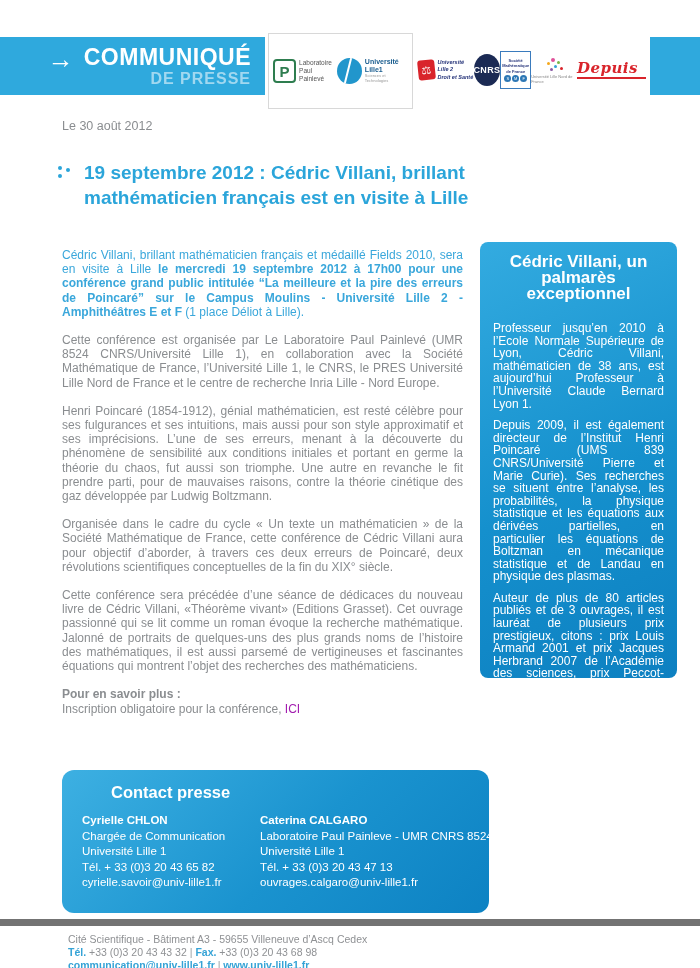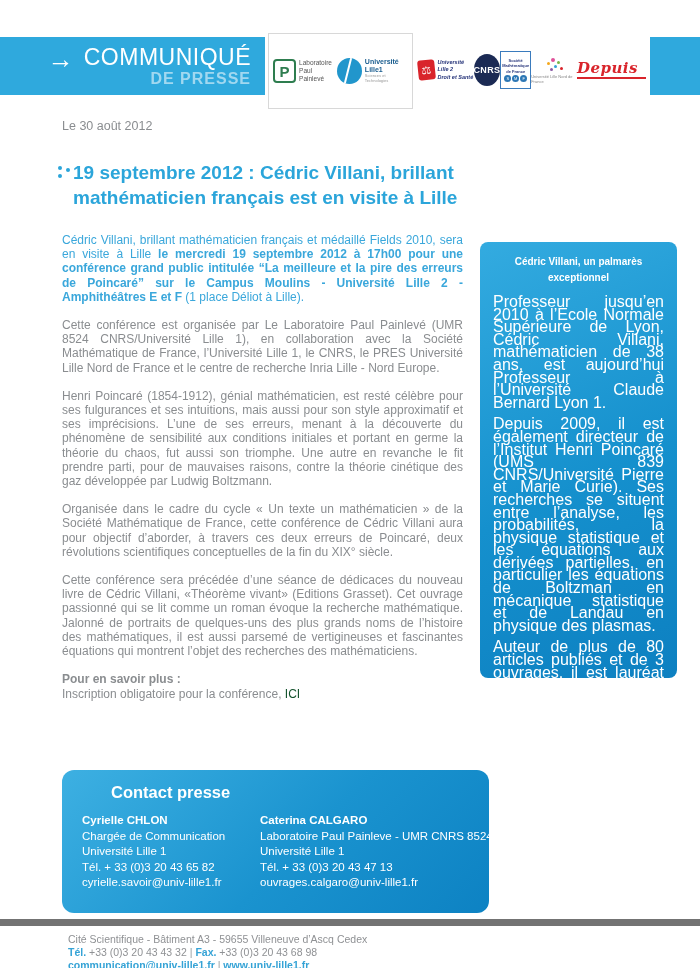--- a/index.html
+++ b/index.html
@@ -5,21 +5,21 @@
   * { margin:0; padding:0; box-sizing:border-box; }
   html,body { width:700px; height:968px; background:#ffffff; font-family:"Liberation Sans", sans-serif; }
   .page { position:relative; width:700px; height:968px; background:#fff; overflow:hidden; }
 
   
   .banner-left { position:absolute; left:0; top:37px; width:265px; height:58px; background:#2fa9dd;
                  display:flex; align-items:center; justify-content:flex-end; padding-right:14px; }
   .banner-right { position:absolute; left:650px; top:37px; width:50px; height:58px; background:#2fa9dd; }
   .banner-text { text-align:right; line-height:1; }
   .banner-arrow { color:#fff; font-size:26px; font-weight:bold; margin-right:10px; position:relative; top:-7px; }
-  .banner-title { color:#ffffff; font-size:23px; font-weight:normal; letter-spacing:0.5px; }
+  .banner-title { color:#ffffff; font-size:23px; font-weight:bold; letter-spacing:0.5px; }
   .banner-sub { color:rgba(255,255,255,0.55); font-size:16px; font-weight:bold; letter-spacing:1px; margin-top:2px; }
 
   
   .logo-box { position:absolute; left:268px; top:33px; width:145px; height:76px; background:#fff;
               border:1px solid #d8d8d8; display:flex; align-items:center; justify-content:space-around; padding:4px; }
   .logo-strip { position:absolute; left:418px; top:45px; width:228px; height:50px;
                 display:flex; align-items:center; justify-content:space-between; }
 
   .lg { display:flex; align-items:center; gap:3px; }
   .lg-painleve-mark { width:24px; height:24px; background:#fff; border:2px solid #2e7d4f; border-radius:4px;
@@ -49,39 +49,39 @@
         font-size:15px; letter-spacing:0.5px; border-bottom:2px solid #d9242b; padding-right:8px; line-height:1.05; }
 
   
   .date { position:absolute; left:62px; top:119px; font-size:12.5px; color:#8a8d90; }
   .title-row { position:absolute; left:57px; top:160px; width:430px; display:flex; }
   .title-bullet { position:relative; width:16px; height:16px; margin-top:5px; flex:0 0 16px; }
   .title-bullet i { position:absolute; width:4px; height:4px; border-radius:50%; background:#2ba5da; }
   .title-bullet i:nth-child(1){ left:1px; top:1px; }
   .title-bullet i:nth-child(2){ left:1px; top:9px; }
   .title-bullet i:nth-child(3){ left:9px; top:3px; }
-  h1.doc-title { color:#2ba5da; font-size:19px; line-height:25px; font-weight:bold; }
-
-  
-  .article { position:absolute; left:62px; top:233px; width:401px; font-size:12px; line-height:14.2px;
+  h1.doc-title { color:#2ba5da; font-size:19px; line-height:25px; font-weight:bold; margin-left:11px; }
+
+  
+  .article { position:absolute; left:62px; top:248px; width:401px; font-size:12px; line-height:14.2px;
              color:#8a8d90; text-align:justify; }
   .article p { margin-bottom:14px; }
   .article .intro { color:#3aa7db; }
   .article .intro b { font-weight:bold; }
   .more-info { }
   .more-info-label { font-weight:bold; }
   .more-info-text { margin-top:1px; }
-  .link-ici { color:#14532d; text-decoration:none; }
+  .link-ici { color:#a21caf; text-decoration:none; }
 
   
   .sidebar { position:absolute; left:480px; top:242px; width:197px; height:436px; overflow:hidden;
              background:linear-gradient(155deg,#33abe0 0%,#1590cd 55%,#0d80c1 100%);
              border-radius:8px; padding:12px 13px; color:#ffffff; }
-  .sidebar h2 { font-size:10px; line-height:16px; font-weight:bold; text-align:center; margin-bottom:10px; }
-  .sidebar p { font-size:16px; line-height:12.6px; text-align:justify; margin-bottom:9px; }
+  .sidebar h2 { font-size:17px; line-height:16px; font-weight:bold; text-align:center; margin-bottom:20px; }
+  .sidebar p { font-size:12px; line-height:12.6px; text-align:justify; margin-bottom:9px; }
 
   
   .contact-box { position:absolute; left:62px; top:770px; width:427px; height:143px; border-radius:12px;
                  background:linear-gradient(135deg,#3db0e2 0%,#1a93cf 55%,#0d82c3 100%);
                  color:#fff; padding:13px 20px; }
   .contact-title { font-size:16.5px; font-weight:bold; margin-bottom:11px;margin-left:29px; }
   .contact-cols { display:flex; }
   .contact-col1 { width:178px; flex:0 0 178px; }
   .contact-col  { font-size:11.5px; line-height:15.5px; white-space:nowrap; }
   .contact-name { font-weight:bold; }

